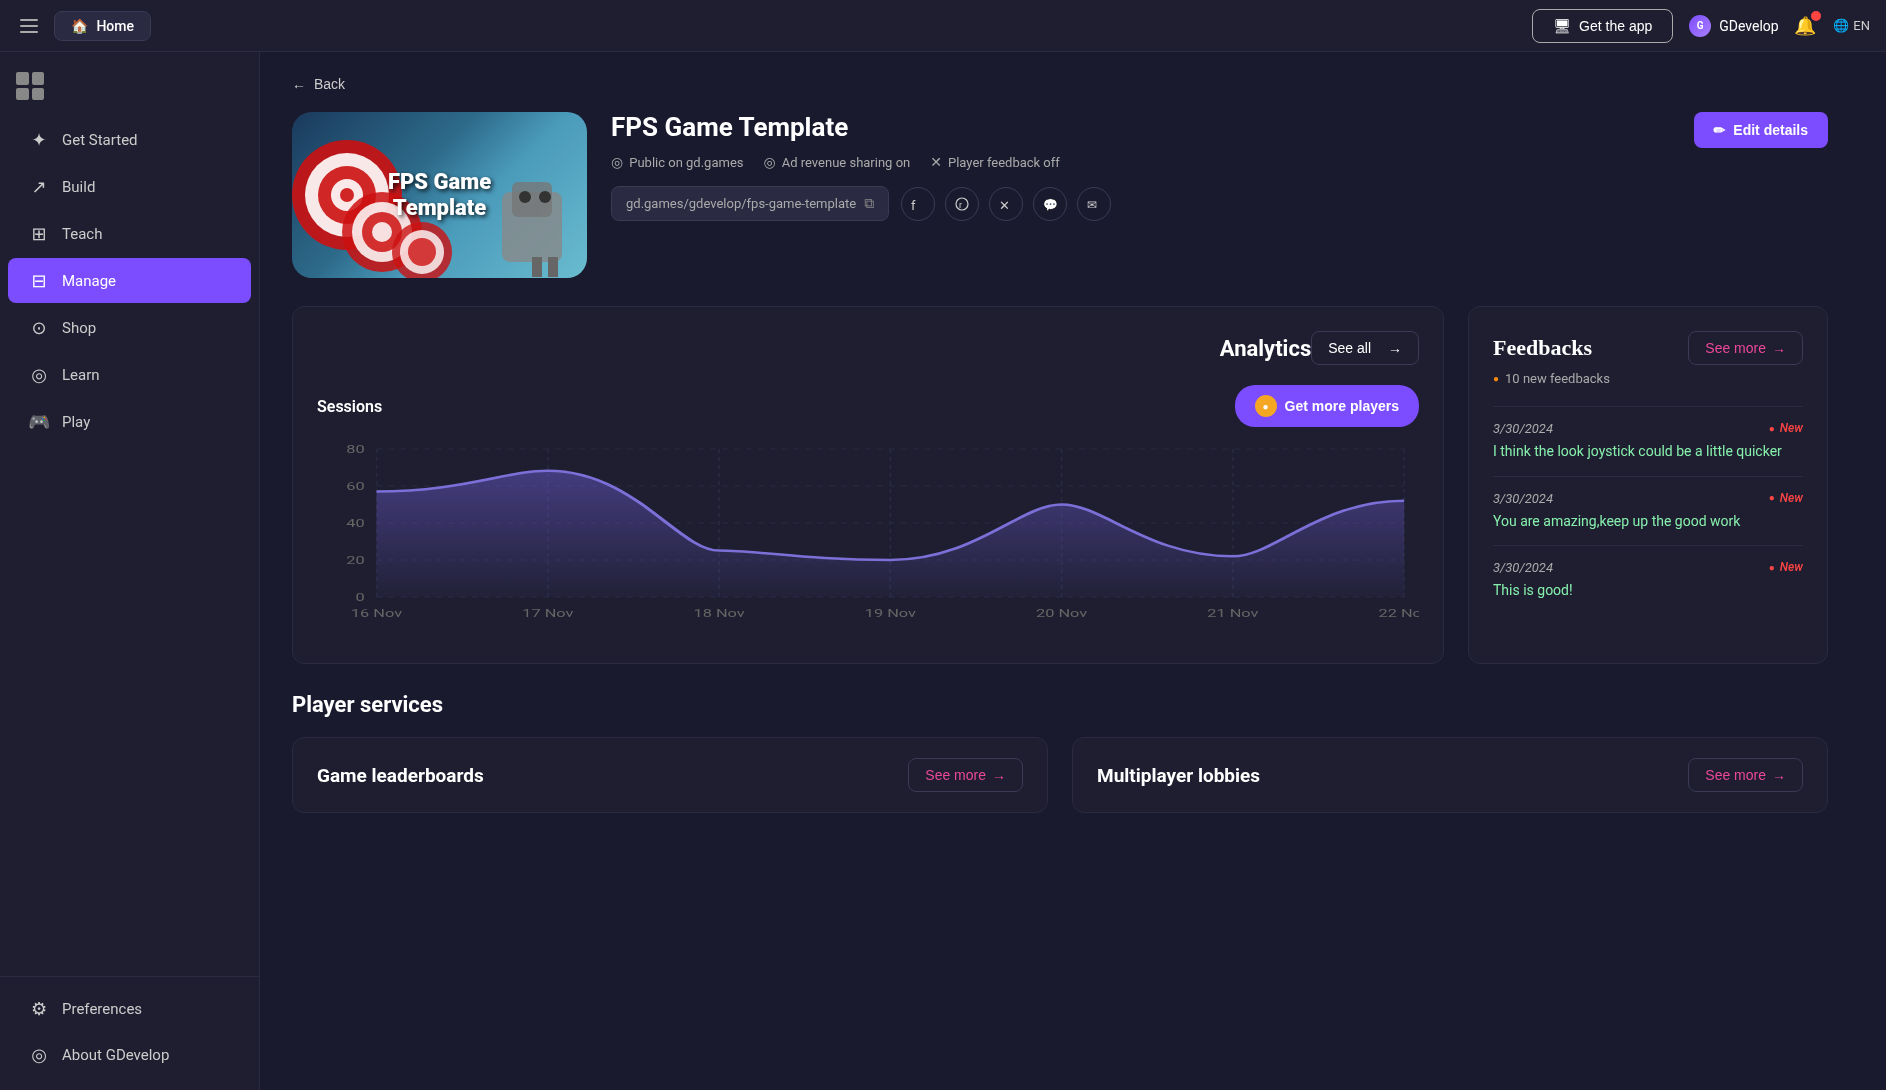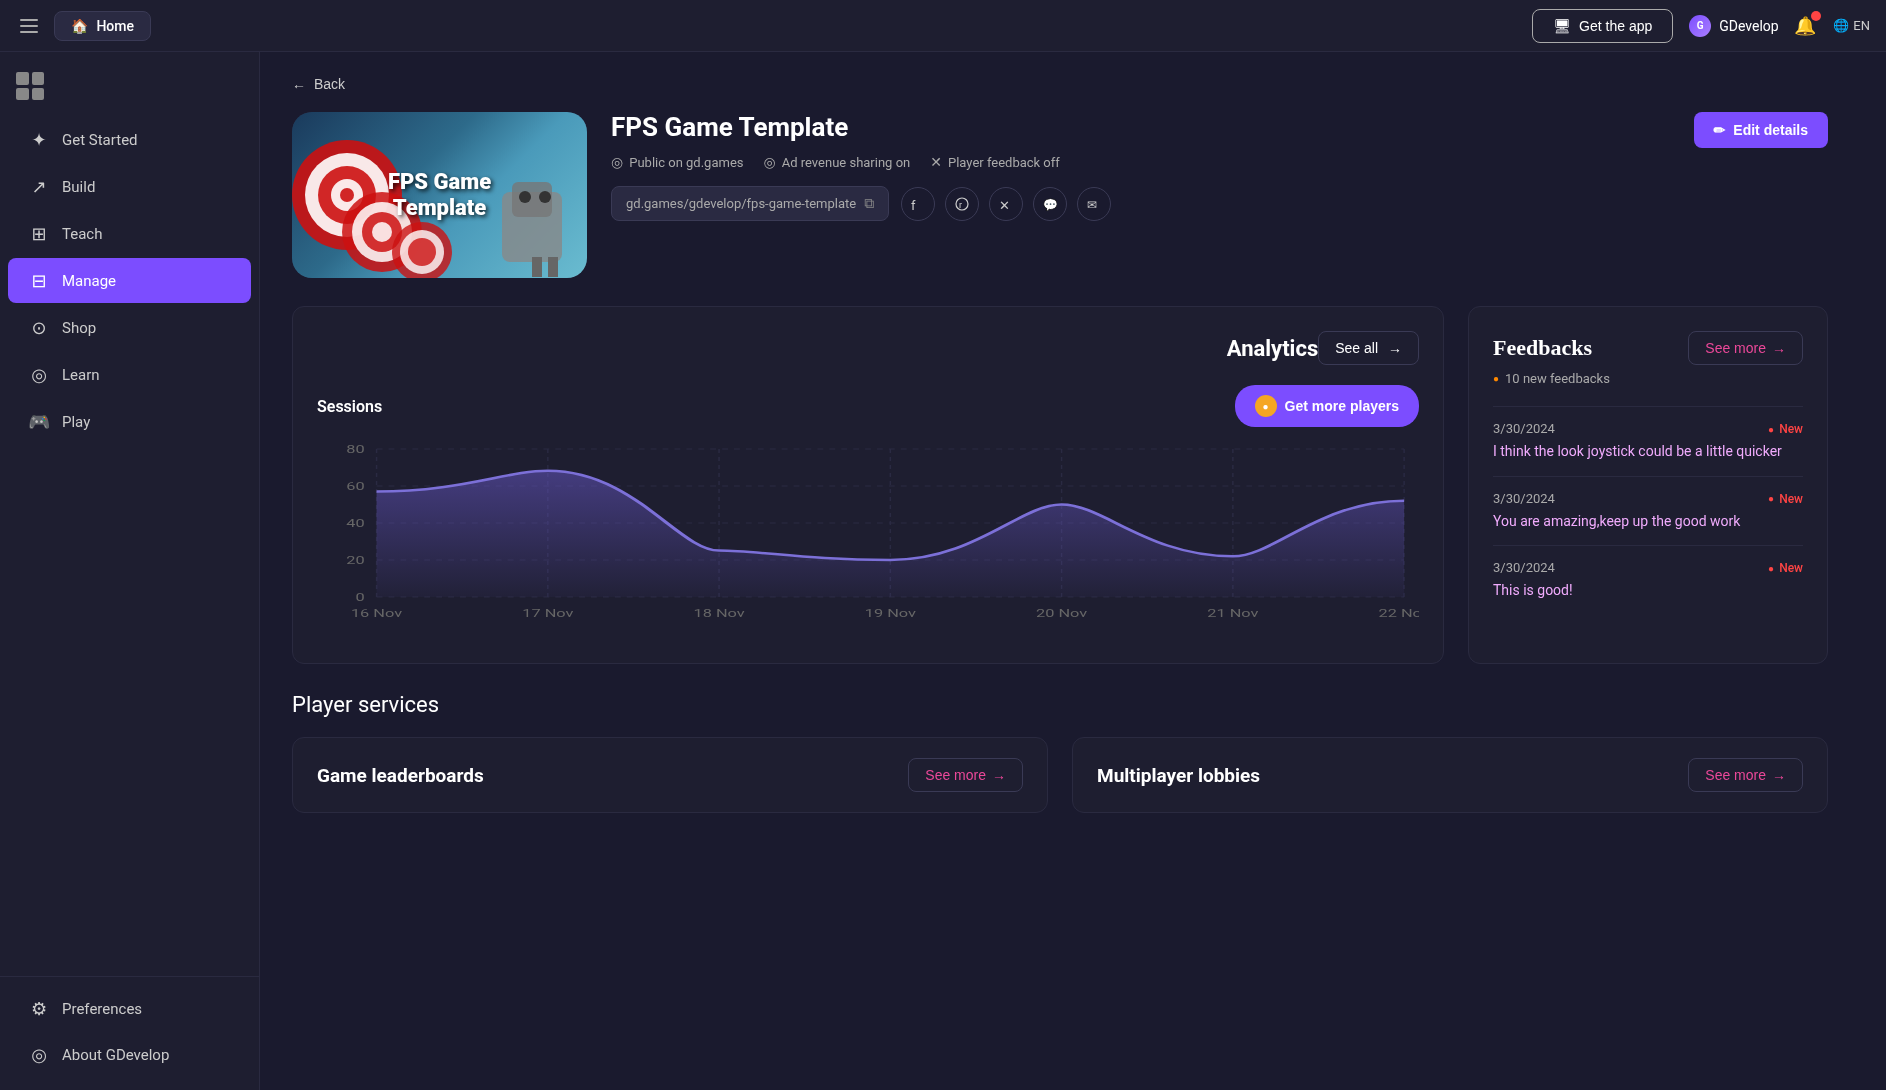--- a/index.html
+++ b/index.html
@@ -266,21 +266,21 @@
       padding: 24px;
     }
     .panel-header {
       display: flex; align-items: center; justify-content: flex-end;
       margin-bottom: 20px;
     }
     .panel-title {
       font-size: 22px; font-weight: 700;
     }
     .see-all-btn {
-      display: flex; align-items: center; gap: 10px;
+      display: flex; align-items: center; gap: 17px;
       border: 1.5px solid #3a3a55;
       border-radius: 8px;
       padding: 8px 16px;
       background: transparent;
       color: #fff;
       font-size: 14px;
       cursor: pointer;
     }
     .sessions-header {
       display: flex; align-items: center; justify-content: space-between;
@@ -327,52 +327,53 @@
       display: flex; align-items: center; gap: 6px;
       font-size: 13px; color: #aaa;
       margin-top: 6px; margin-bottom: 20px;
     }
     .orange-dot { color: #ff8800; font-size: 10px; }
     .feedback-item {
       border-top: 1px solid #2a2a40;
       padding: 14px 0;
     }
     .feedback-meta {
-      display: flex; align-items: flex-end; justify-content: space-between;
+      display: flex; align-items: flex-start; justify-content: space-between;
       margin-bottom: 6px;
+      font-style: italic;
     }
     .feedback-date { font-size: 13px; color: #aaa; }
     .new-badge {
       display: flex; align-items: center; gap: 5px;
       font-size: 12px; color: #ff4444;
       font-weight: 500;
     }
     .red-dot { color: #ff4444; font-size: 10px; }
-    .feedback-text { font-size: 14px; color: #f0abfc; line-height: 1.4; }
+    .feedback-text { font-size: 14px; color: #86efac; line-height: 1.4; }
     .feedbacks-header {
       display: flex; align-items: center; justify-content: space-between;
       margin-bottom: 6px;
     }
     .see-more-btn {
       display: flex; align-items: center; gap: 6px;
       border: 1.5px solid #3a3a55;
       border-radius: 8px;
       padding: 8px 16px;
       background: transparent;
       color: #ec4899;
       font-size: 14px;
       cursor: pointer;
     }
 
     
     .player-services {
       padding: 0 0 24px 0;
     }
     .player-services-title {
-      font-size: 22px; font-weight: 400; margin-bottom: 20px;
+      font-size: 22px; font-weight: 700; margin-bottom: 20px;
     }
     .services-row {
       display: flex; gap: 24px;
     }
     .service-card {
       flex: 1;
       background: #1e1e30;
       border: 1px solid #2a2a40;
       border-radius: 12px;
       padding: 20px 24px;

